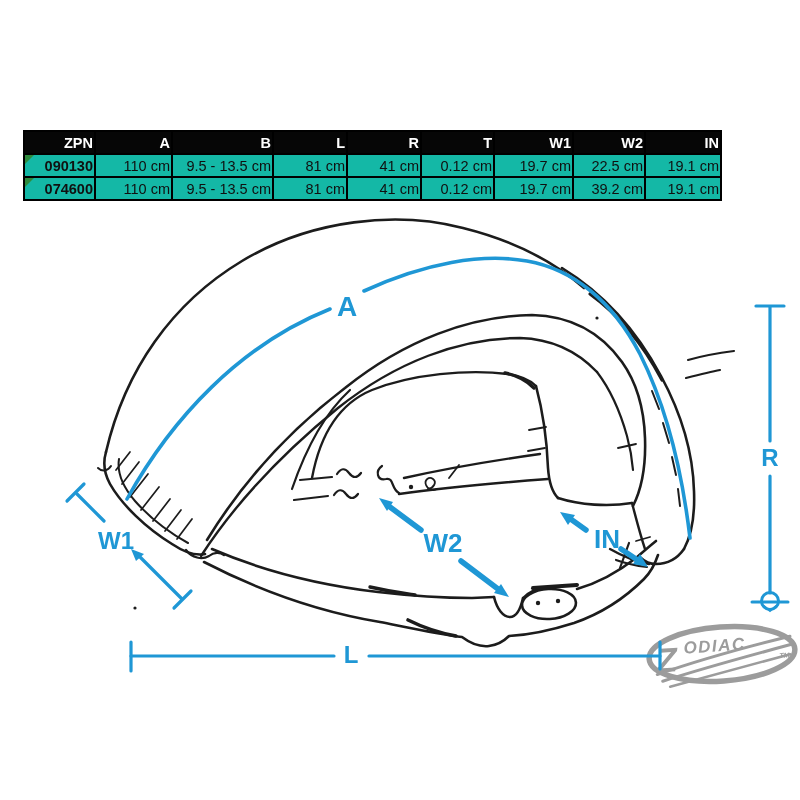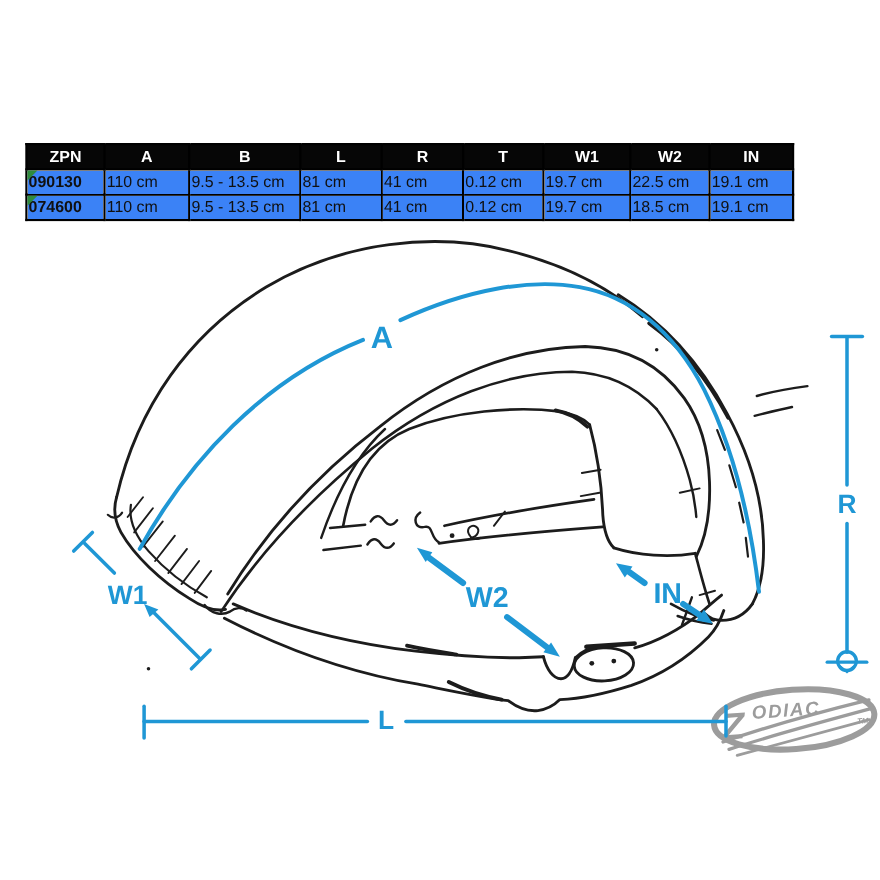--- a/index.html
+++ b/index.html
@@ -1,23 +1,23 @@
 <!DOCTYPE html>
 <html><head>
 <meta charset="utf-8">
 <style>
   html,body{margin:0;padding:0}
   body{width:800px;height:800px;background:#fff;position:relative;overflow:hidden;
        font-family:"Liberation Sans",sans-serif}
   .dim-table{position:absolute;left:23px;top:130px;width:697px;border-collapse:collapse;
              table-layout:fixed;border:2px solid #000}
   .dim-table th{background:#060606;color:#fff;font-size:14.5px;font-weight:bold;height:21px;
-                border:2px solid #000;padding:0 1px;text-align:center}
-  .dim-table td{font-size:14.5px;height:21px;border:2px solid #000;text-align:left;
-                padding:0 1px;position:relative;color:#101010;background:#3b82f6;white-space:nowrap}
+                border:2px solid #000;padding:0 1px;text-align:right}
+  .dim-table td{font-size:14.5px;height:21px;border:2px solid #000;text-align:right;
+                padding:0 1px;position:relative;color:#101010;background:#14b8a6;white-space:nowrap}
   td.pn{font-weight:bold}
   td.pn::before{content:"";position:absolute;left:0;top:0;width:0;height:0;
                 border-top:9px solid #2e8b3d;border-right:9px solid transparent}
   svg{position:absolute;left:0;top:0}
   .sk{fill:none;stroke:#1c1c1c;stroke-linecap:round;stroke-linejoin:round}
   .bl{fill:none;stroke:#1f97d5;stroke-linecap:round}
   .blt{fill:#1f97d5;font-weight:bold}
   .gr{fill:none;stroke:#9c9c9c;stroke-linecap:round}
   .grt{fill:#9c9c9c;font-weight:bold;font-style:italic}
 </style>
@@ -60,21 +60,21 @@
     <td>19.1 cm</td>
   </tr>
   <tr>
     <td class="pn">074600</td>
     <td>110 cm</td>
     <td>9.5 - 13.5 cm</td>
     <td>81 cm</td>
     <td>41 cm</td>
     <td>0.12 cm</td>
     <td>19.7 cm</td>
-    <td>18.5 cm</td>
+    <td>39.2 cm</td>
     <td>19.1 cm</td>
   </tr>
 </tbody>
   </table>
 
 <svg width="800" height="800" viewBox="0 0 800 800">
 
   <g>
 
     <path class="sk" stroke-width="2.6" d="M 106,452 C 125,370 172,303 242,261 C 312,219 397,211 463,228 C 511,240 551,259 584,288"></path>

